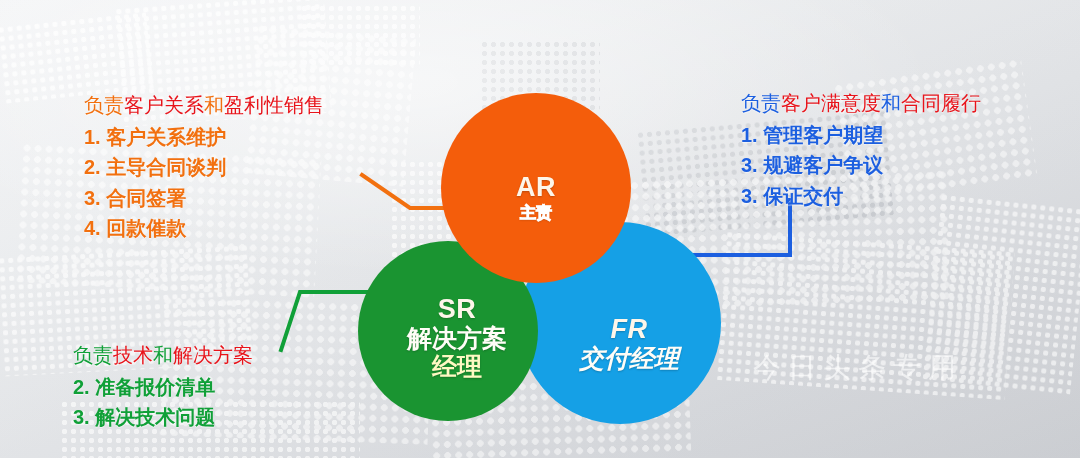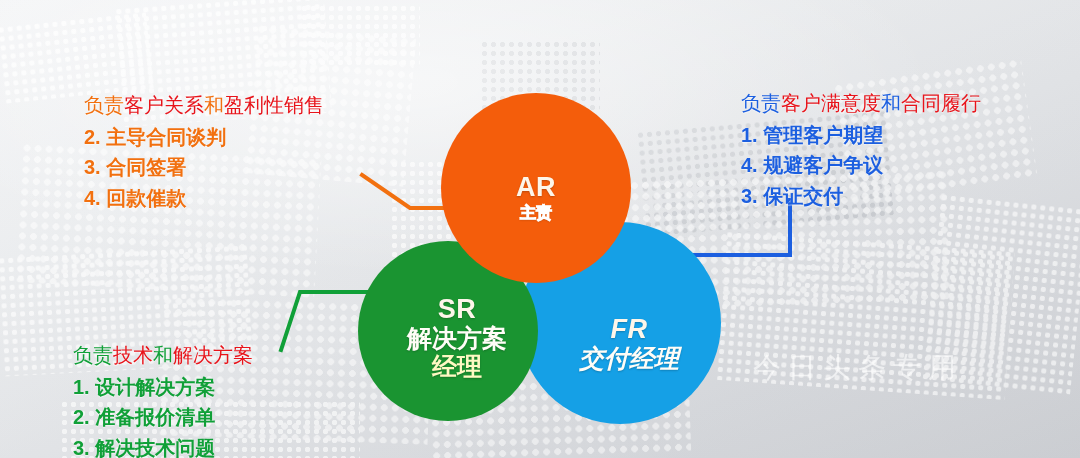--- a/index.html
+++ b/index.html
@@ -216,34 +216,34 @@
 
   <div class="circle" id="circle-ar">
     <div class="stack">
       <div class="code">AR</div>
       <div class="tag">主责</div>
     </div>
   </div>
 
   <div class="block" id="block-ar">
     <div class="head"><span>负责</span><span class="hl">客户关系</span><span>和</span><span class="hl">盈利性销售</span></div>
+    <div class="item">1. 客户关系维护</div>
     <div class="item">2. 主导合同谈判</div>
     <div class="item">3. 合同签署</div>
     <div class="item">4. 回款催款</div>
   </div>
 
   <div class="block" id="block-fr">
     <div class="head"><span>负责</span><span class="hl">客户满意度</span><span>和</span><span class="hl">合同履行</span></div>
     <div class="item">1. 管理客户期望</div>
-    <div class="item">4. 规避客户争议</div>
+    <div class="item">3. 规避客户争议</div>
     <div class="item">3. 保证交付</div>
   </div>
 
   <div class="block" id="block-sr">
     <div class="head"><span>负责</span><span class="hl">技术</span><span>和</span><span class="hl">解决方案</span></div>
-    <div class="item">1. 设计解决方案</div>
     <div class="item">2. 准备报价清单</div>
     <div class="item">3. 解决技术问题</div>
   </div>
 
   <div id="watermark">今日头条专用</div>
 
 </div>
 
 </body></html>

